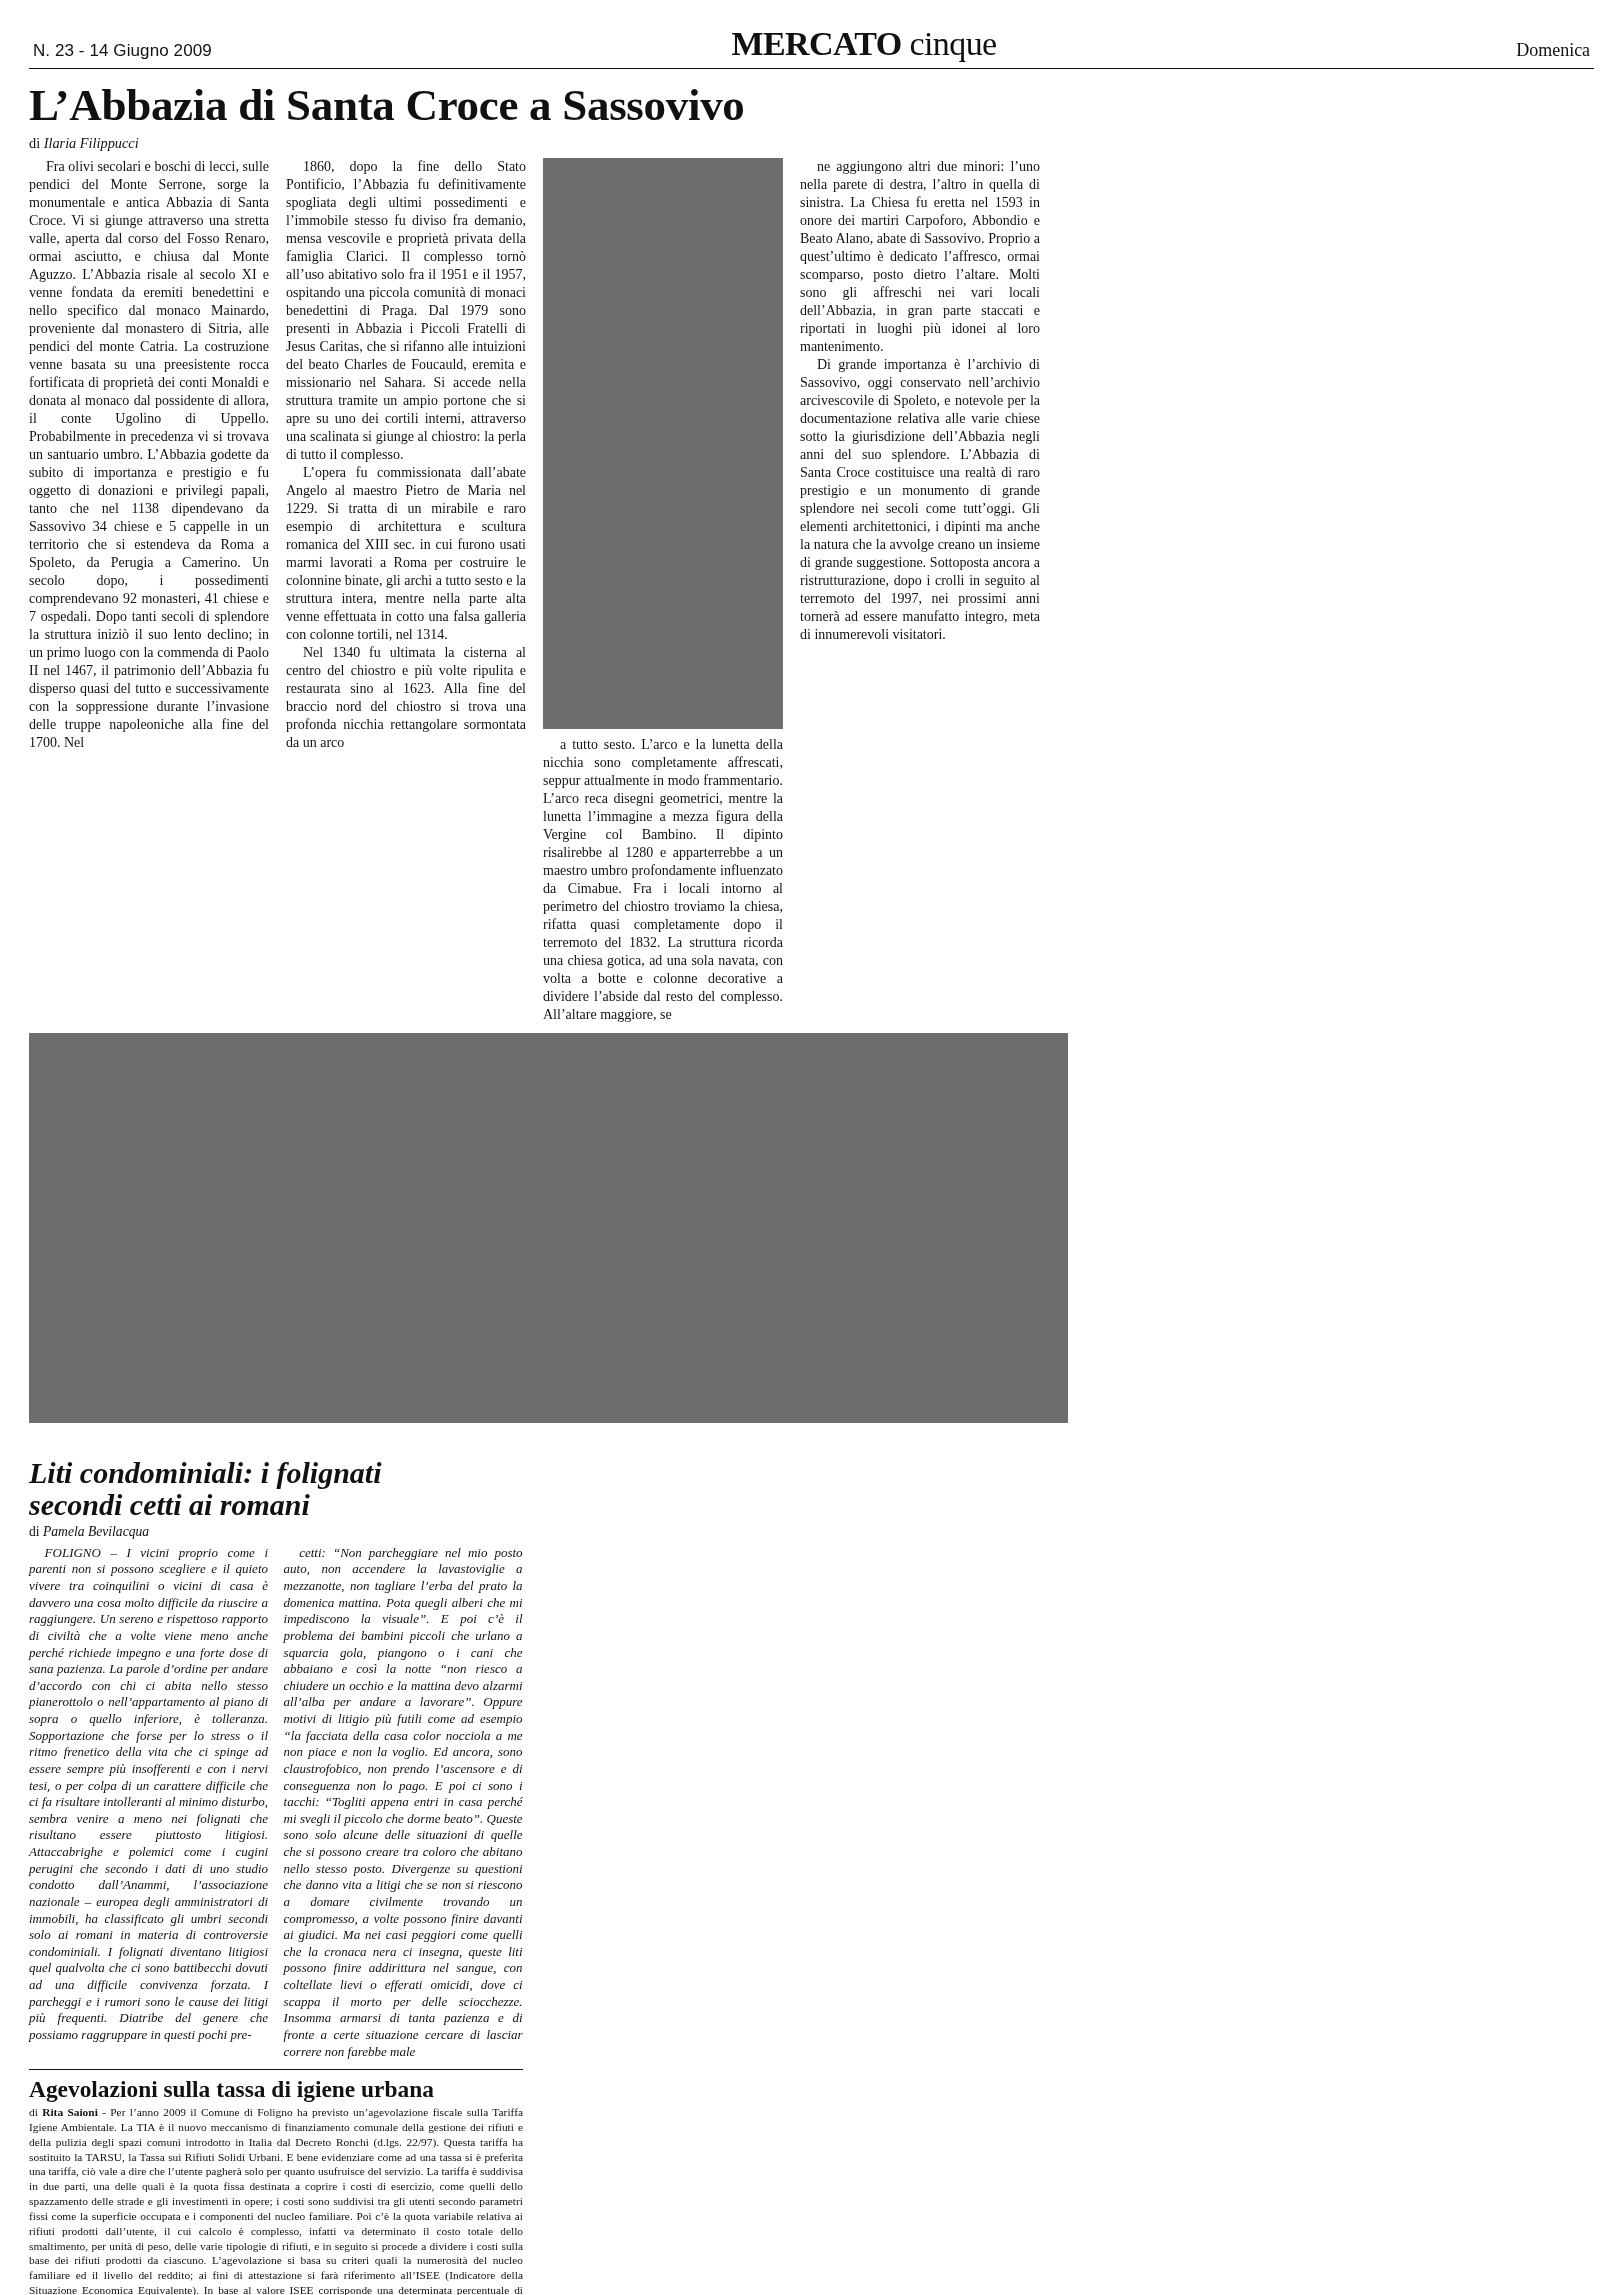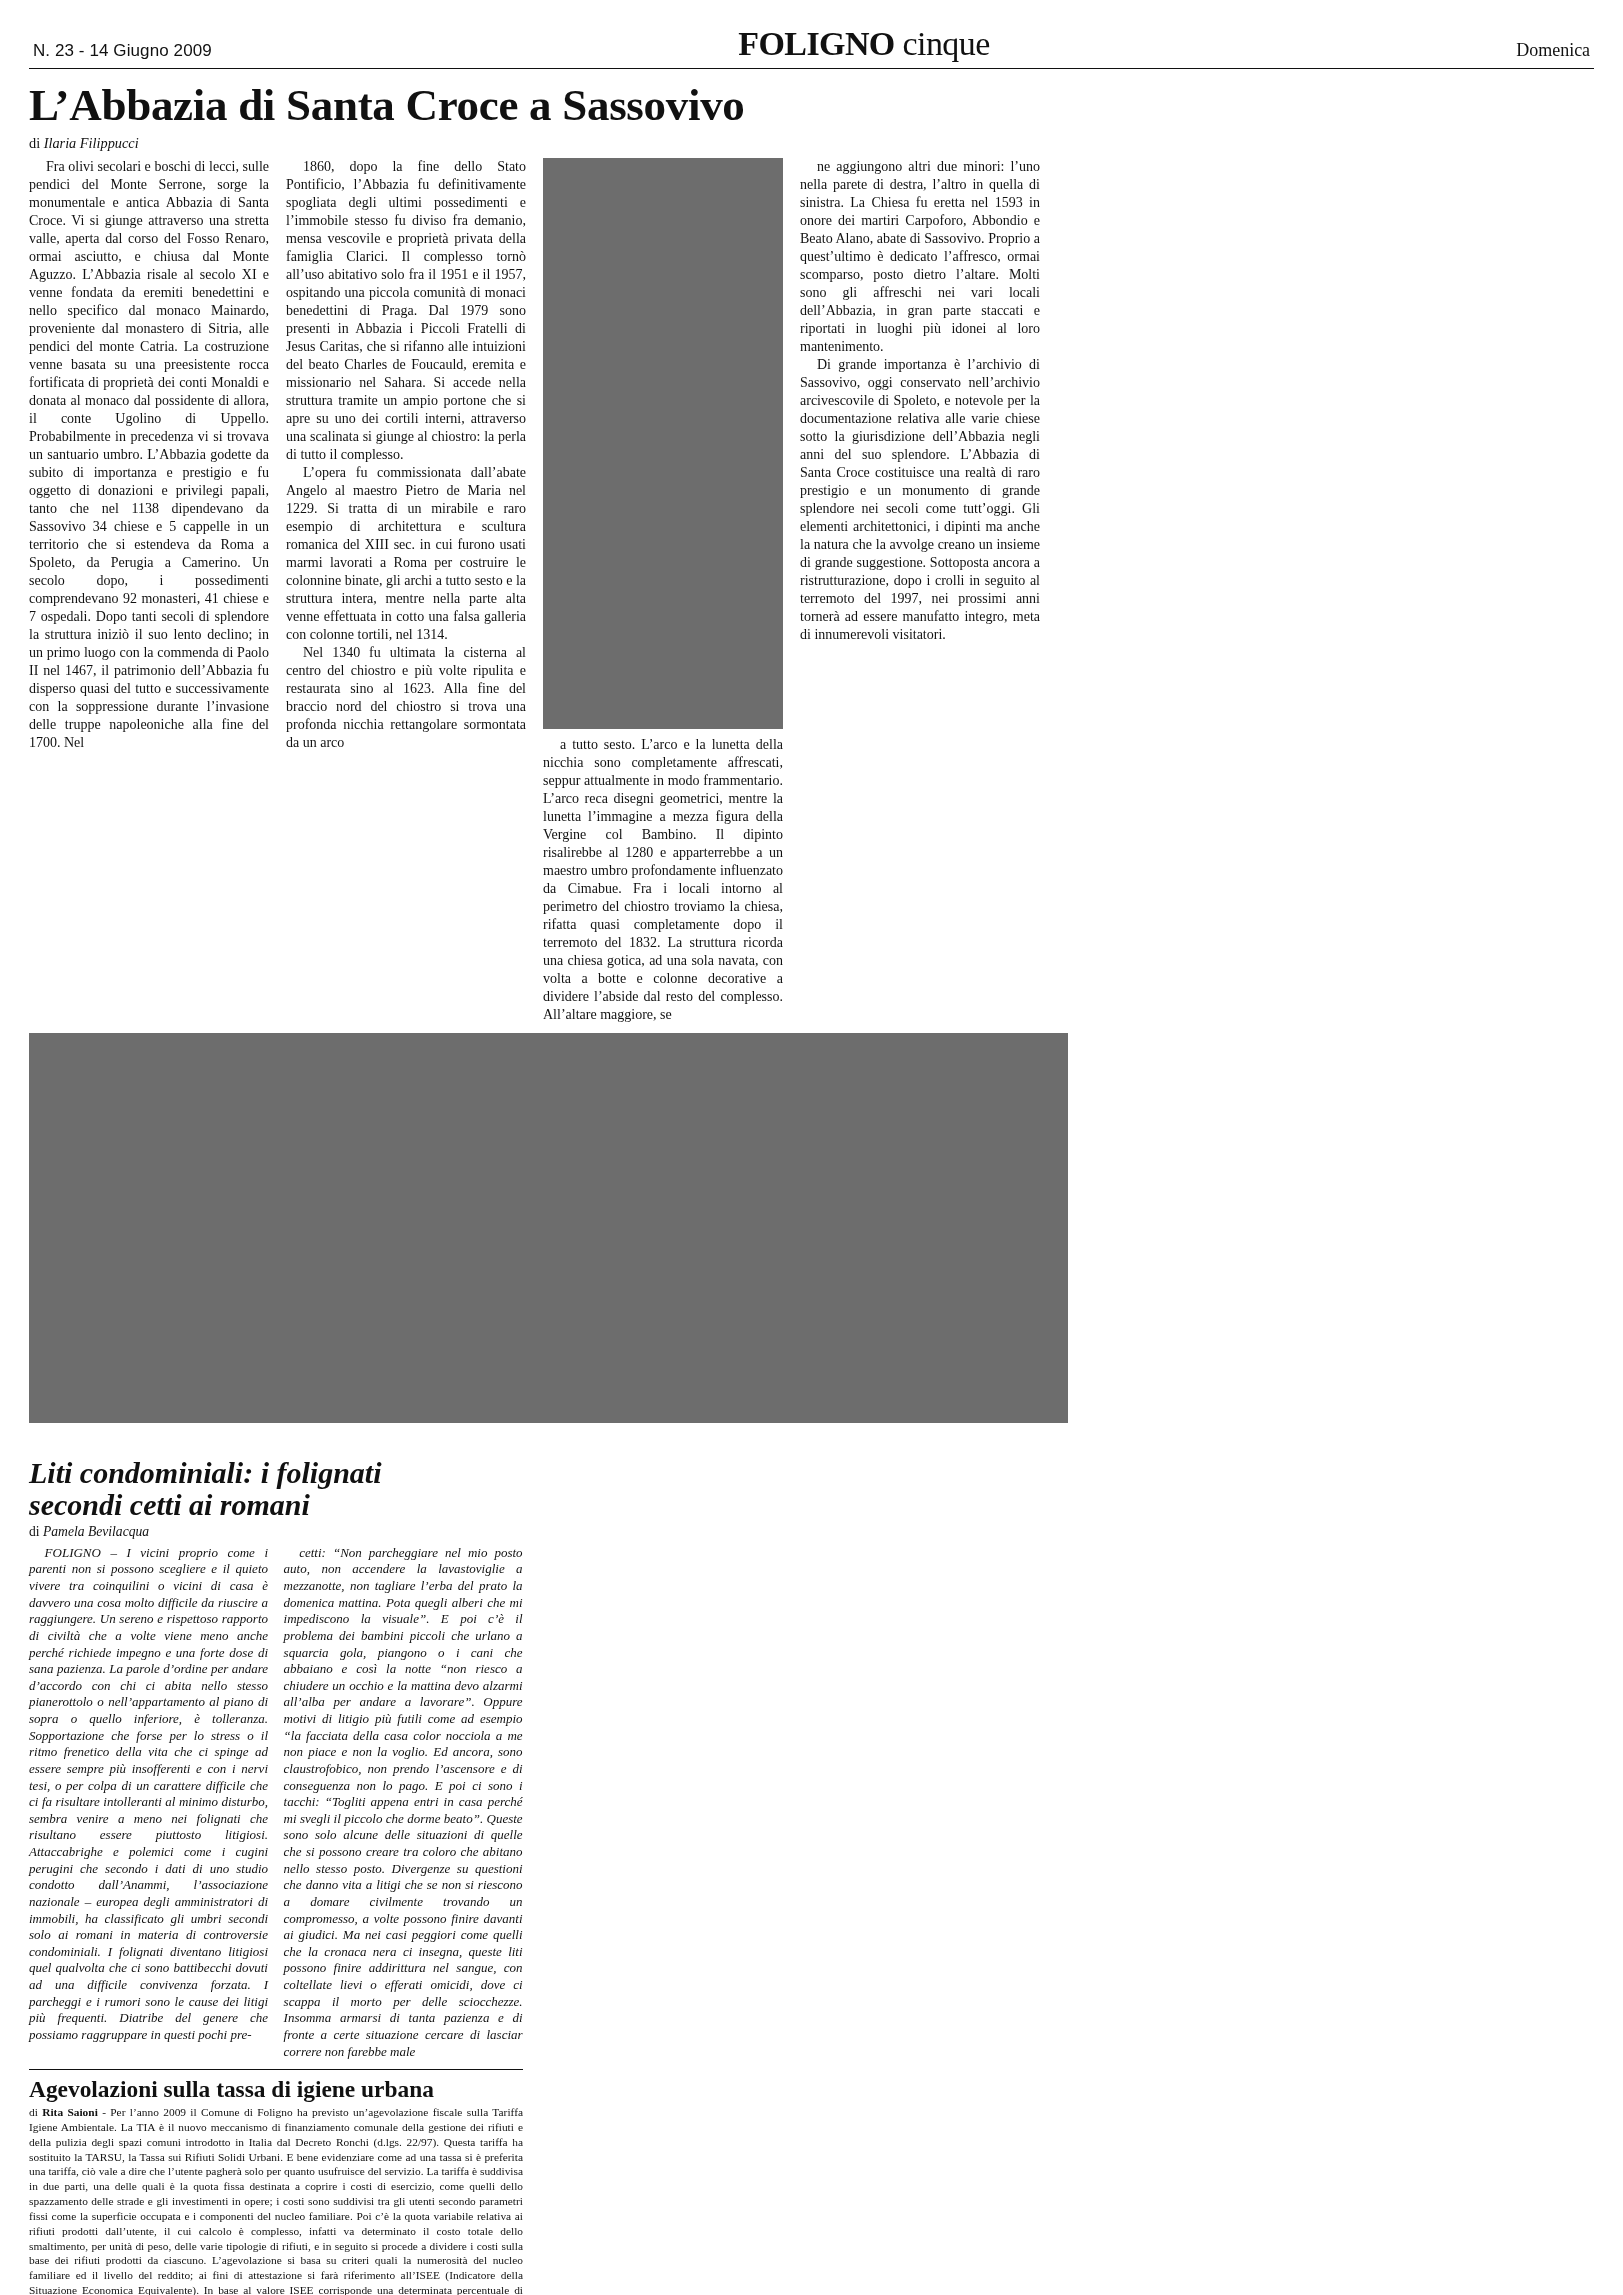--- a/index.html
+++ b/index.html
@@ -67,21 +67,21 @@
   .bps-name .spa{font-size:19.5px;}
 </style>
 </head>
 <body>
 
 <div class="page">
 
   <div class="masthead">
     <div class="mh-left">N. 23 - 14 Giugno 2009</div>
     <div class="mh-center">
-      <span class="g">FOLIGNO</span>
+      <span class="g">MERCATO</span>
       <span class="c">cinque</span>
     </div>
     <div class="mh-right">Domenica</div>
   </div>
   <div class="rule"></div>
 
   <div class="body-grid">
 
     <div class="left-zone">
       <h1 class="headline">L’Abbazia di Santa Croce a Sassovivo</h1>

